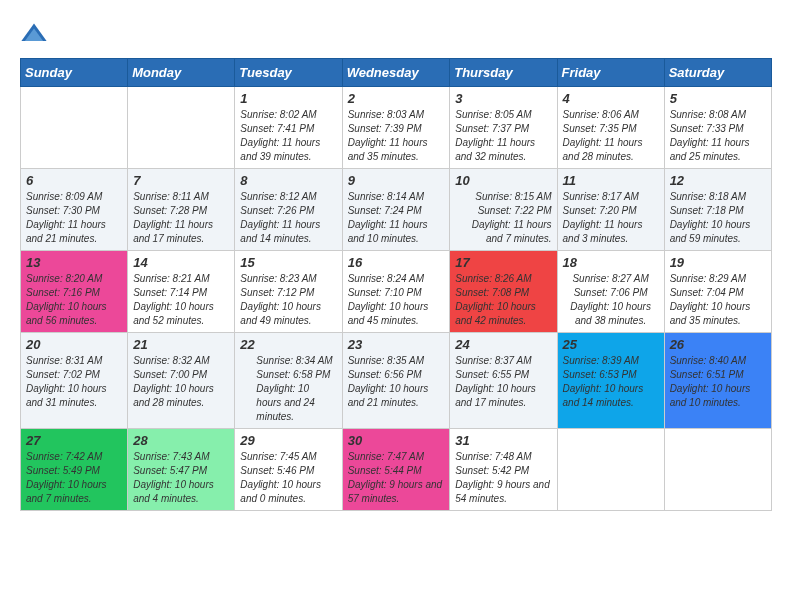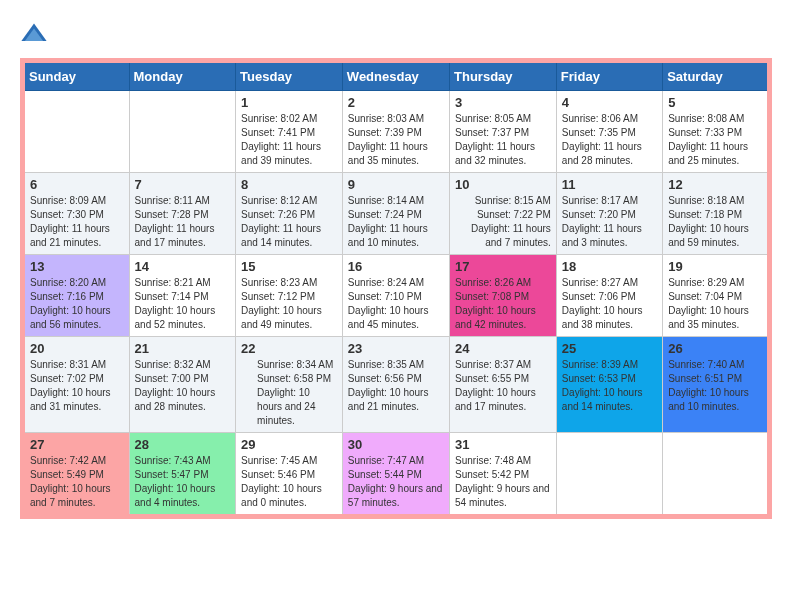--- a/index.html
+++ b/index.html
@@ -48,21 +48,22 @@
       font-weight: bold;
       color: #333;
     }
     .location-title {
       font-size: 16px;
       color: #555;
     }
     .calendar {
       width: 100%;
       border-collapse: collapse;
-      border: 5px solid #fca5a5;
+      border: 1px solid #fca5a5;
+      font-style: italic;
     }
     .calendar th {
       background-color: #2a6db5;
       color: #fff;
       font-size: 13px;
       padding: 6px 4px;
       text-align: left;
       border: 1px solid #1a5a9a;
     }
     .calendar td {
@@ -201,21 +202,21 @@
 Daylight: 11 hours and 3 minutes.</div>
         </td>
         <td style="background: rgb(240, 244, 248);">
           <span class="day-number">12</span>
           <div class="day-info" style="white-space: pre-line;">Sunrise: 8:18 AM
 Sunset: 7:18 PM
 Daylight: 10 hours and 59 minutes.</div>
         </td>
       </tr>
       <tr>
-        <td style="background: #c4b5fd;">
+        <td style="background: #ec4899;">
           <span class="day-number">13</span>
           <div class="day-info" style="white-space: pre-line;">Sunrise: 8:20 AM
 Sunset: 7:16 PM
 Daylight: 10 hours and 56 minutes.</div>
         </td>
         <td style="background: rgb(255, 255, 255);">
           <span class="day-number">14</span>
           <div class="day-info" style="white-space: pre-line;">Sunrise: 8:21 AM
 Sunset: 7:14 PM
 Daylight: 10 hours and 52 minutes.</div>
@@ -225,29 +226,29 @@
           <div class="day-info" style="white-space: pre-line;">Sunrise: 8:23 AM
 Sunset: 7:12 PM
 Daylight: 10 hours and 49 minutes.</div>
         </td>
         <td style="background: rgb(255, 255, 255);">
           <span class="day-number">16</span>
           <div class="day-info" style="white-space: pre-line;">Sunrise: 8:24 AM
 Sunset: 7:10 PM
 Daylight: 10 hours and 45 minutes.</div>
         </td>
-        <td style="background: #ec4899;">
+        <td style="background: #ef4444;">
           <span class="day-number">17</span>
           <div class="day-info" style="white-space: pre-line;">Sunrise: 8:26 AM
 Sunset: 7:08 PM
 Daylight: 10 hours and 42 minutes.</div>
         </td>
         <td style="background: rgb(255, 255, 255);">
           <span class="day-number">18</span>
-          <div class="day-info" style="white-space: pre-line;">Sunrise: 8:27 AM
+          <div class="day-info" style="white-space: pre-line; text-align: center;">Sunrise: 8:27 AM
 Sunset: 7:06 PM
 Daylight: 10 hours and 38 minutes.</div>
         </td>
         <td style="background: rgb(255, 255, 255);">
           <span class="day-number">19</span>
           <div class="day-info" style="white-space: pre-line;">Sunrise: 8:29 AM
 Sunset: 7:04 PM
 Daylight: 10 hours and 35 minutes.</div>
         </td>
       </tr>
@@ -283,45 +284,45 @@
 Daylight: 10 hours and 17 minutes.</div>
         </td>
         <td style="background: #0ea5e9;">
           <span class="day-number">25</span>
           <div class="day-info" style="white-space: pre-line;">Sunrise: 8:39 AM
 Sunset: 6:53 PM
 Daylight: 10 hours and 14 minutes.</div>
         </td>
         <td style="background: #3b82f6;">
           <span class="day-number">26</span>
-          <div class="day-info" style="white-space: pre-line;">Sunrise: 7:40 AM
+          <div class="day-info" style="white-space: pre-line;">Sunrise: 8:40 AM
 Sunset: 6:51 PM
 Daylight: 10 hours and 10 minutes.</div>
         </td>
       </tr>
       <tr>
-        <td style="background: #fca5a5;">
+        <td style="background: #22c55e;">
           <span class="day-number">27</span>
           <div class="day-info" style="white-space: pre-line;">Sunrise: 7:42 AM
 Sunset: 5:49 PM
 Daylight: 10 hours and 7 minutes.</div>
         </td>
         <td style="background: #86efac;">
           <span class="day-number">28</span>
           <div class="day-info" style="white-space: pre-line;">Sunrise: 7:43 AM
 Sunset: 5:47 PM
 Daylight: 10 hours and 4 minutes.</div>
         </td>
         <td style="background: rgb(255, 255, 255);">
           <span class="day-number">29</span>
           <div class="day-info" style="white-space: pre-line;">Sunrise: 7:45 AM
 Sunset: 5:46 PM
 Daylight: 10 hours and 0 minutes.</div>
         </td>
-        <td style="background: #f0abfc;">
+        <td style="background: #ec4899;">
           <span class="day-number">30</span>
           <div class="day-info" style="white-space: pre-line;">Sunrise: 7:47 AM
 Sunset: 5:44 PM
 Daylight: 9 hours and 57 minutes.</div>
         </td>
         <td style="background: rgb(255, 255, 255);">
           <span class="day-number">31</span>
           <div class="day-info" style="white-space: pre-line;">Sunrise: 7:48 AM
 Sunset: 5:42 PM
 Daylight: 9 hours and 54 minutes.</div>

